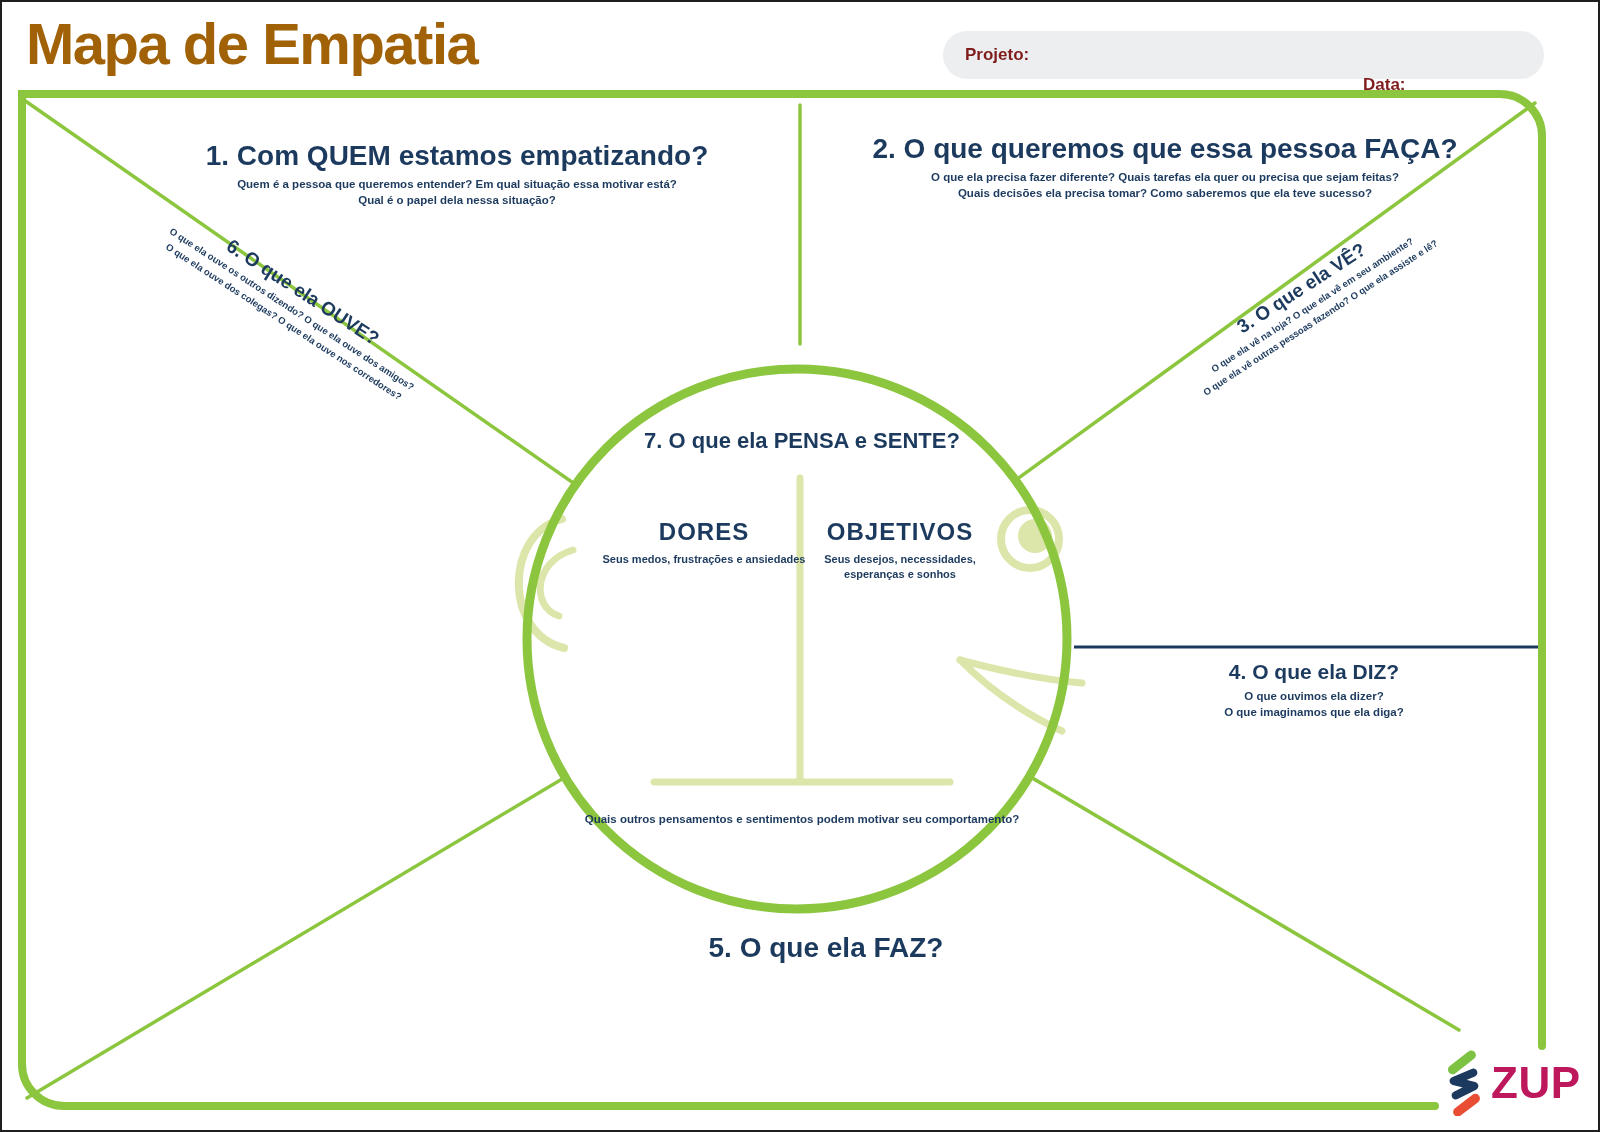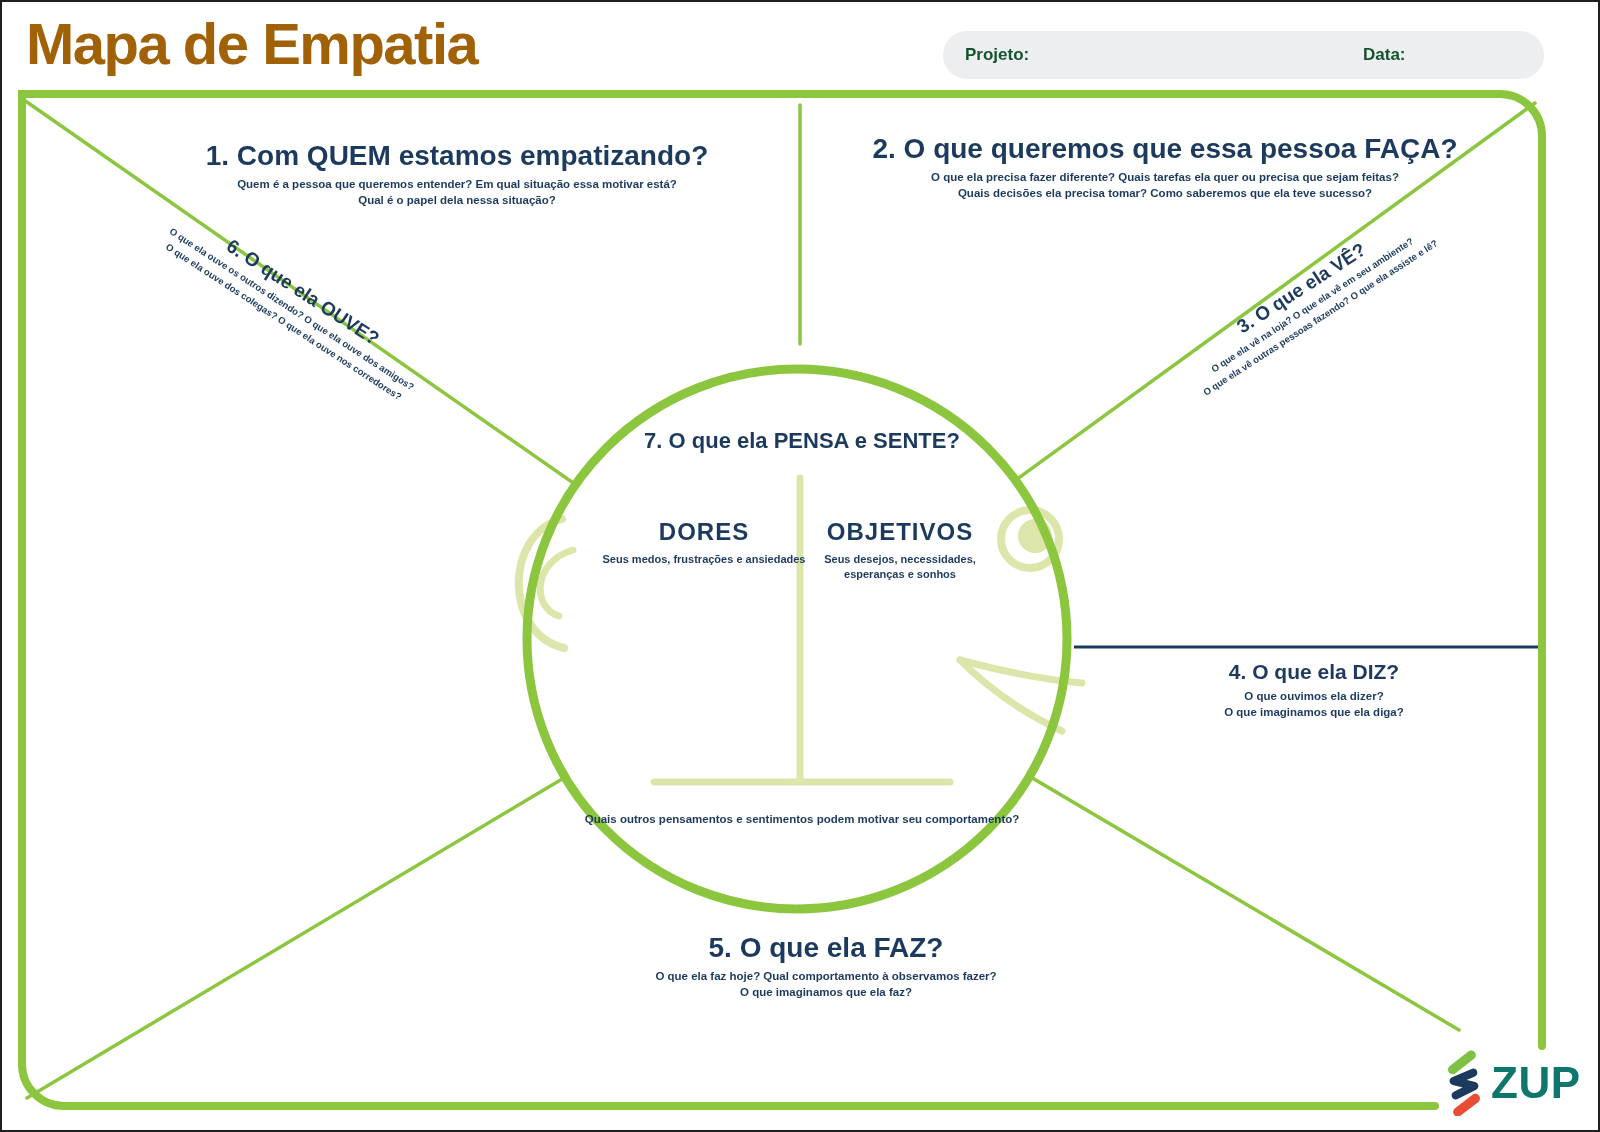--- a/index.html
+++ b/index.html
@@ -12,42 +12,42 @@
   .txt{position:absolute;z-index:2;text-align:center;color:#1c3a5e;}
   .sec-title{font-weight:bold;font-size:28px;letter-spacing:0;}
   .sec-sub{font-weight:600;font-size:11.5px;line-height:1.4;margin-top:4px;}
   .sec-sub div{white-space:nowrap;}
   
   #page-title{position:absolute;left:24px;top:8px;z-index:2;
     font-size:58px;font-weight:bold;color:#a16207;letter-spacing:-1.5px;}
   #meta-card{position:absolute;left:941px;top:29px;width:601px;height:48px;z-index:2;
     background:#edeef0;border-radius:26px;}
   #meta-card .lbl{position:absolute;top:0;height:32px;line-height:48px;
-    font-size:17px;font-weight:bold;color:#14532d;}
+    font-size:17px;font-weight:bold;color:#7f1d1d;}
   #project-label{left:22px;}
-  #date-label{left:420px;}
+  #date-label{left:420px;margin-top:30px;}
   .fill-field{position:absolute;top:8px;height:32px;}
   #project-field{left:95px;width:300px;}
   #date-field{left:470px;width:120px;}
   
   .rot{width:400px;}
   .rot .sec-title{font-size:19px;}
   .rot .sec-sub{font-size:9.5px;line-height:1.55;margin-top:2px;}
   #sec6{left:92px;top:277px;transform:rotate(33deg);}
   #sec3{left:1108px;top:273px;transform:rotate(-33deg);}
   
   #sec7-title{left:550px;top:426px;width:500px;font-size:22px;font-weight:bold;}
   .col-title{font-size:24px;font-weight:bold;letter-spacing:1px;margin-top:35px;}
   .col-sub{font-weight:600;font-size:11px;line-height:1.4;margin-top:6px;}
   #dores{left:597px;top:481px;width:210px;}
   #objetivos{left:798px;top:481px;width:200px;}
   #sec7-footer{left:500px;top:811px;width:600px;font-size:11.5px;font-weight:bold;}
   
   #zup-logo{position:absolute;left:1441px;top:1048px;z-index:3;display:flex;align-items:center;gap:4px;}
-  #zup-text{font-size:44px;font-weight:bold;color:#0f766e;letter-spacing:0.5px;}
+  #zup-text{font-size:44px;font-weight:bold;color:#be185d;letter-spacing:0.5px;}
 </style>
 </head>
 <body>
 
 <div id="stage">
 
   <svg id="lines" width="1600" height="1132" viewBox="0 0 1600 1132">
 
     <g stroke="#8cc63f" stroke-width="3.5" stroke-linecap="round">
       <line x1="22" y1="98" x2="795" y2="637"></line>
@@ -135,24 +135,20 @@
   <div class="txt" style="left:1062px;top:658px;width:500px;">
     <div class="sec-title" style="font-size:21px;">4. O que ela DIZ?</div>
     <div class="sec-sub">
       <div>O que ouvimos ela dizer?</div>
       <div>O que imaginamos que ela diga?</div>
     </div>
   </div>
 
   <div class="txt" style="left:524px;top:930px;width:600px;">
     <div class="sec-title">5. O que ela FAZ?</div>
-    <div class="sec-sub">
-      <div>O que ela faz hoje? Qual comportamento à observamos fazer?</div>
-      <div>O que imaginamos que ela faz?</div>
-    </div>
   </div>
 
   <div id="zup-logo">
     <svg width="44" height="66" viewBox="0 0 40 64">
       <line x1="8" y1="19" x2="26" y2="5" stroke="#7dc242" stroke-width="9" stroke-linecap="round"></line>
       <polyline points="28,22 9,30 29,35 11,44" fill="none" stroke="#1c3a5e" stroke-width="8" stroke-linecap="round" stroke-linejoin="round"></polyline>
       <line x1="13" y1="60" x2="30" y2="47" stroke="#e94e35" stroke-width="9" stroke-linecap="round"></line>
     </svg>
     <span id="zup-text">ZUP</span>
   </div>

